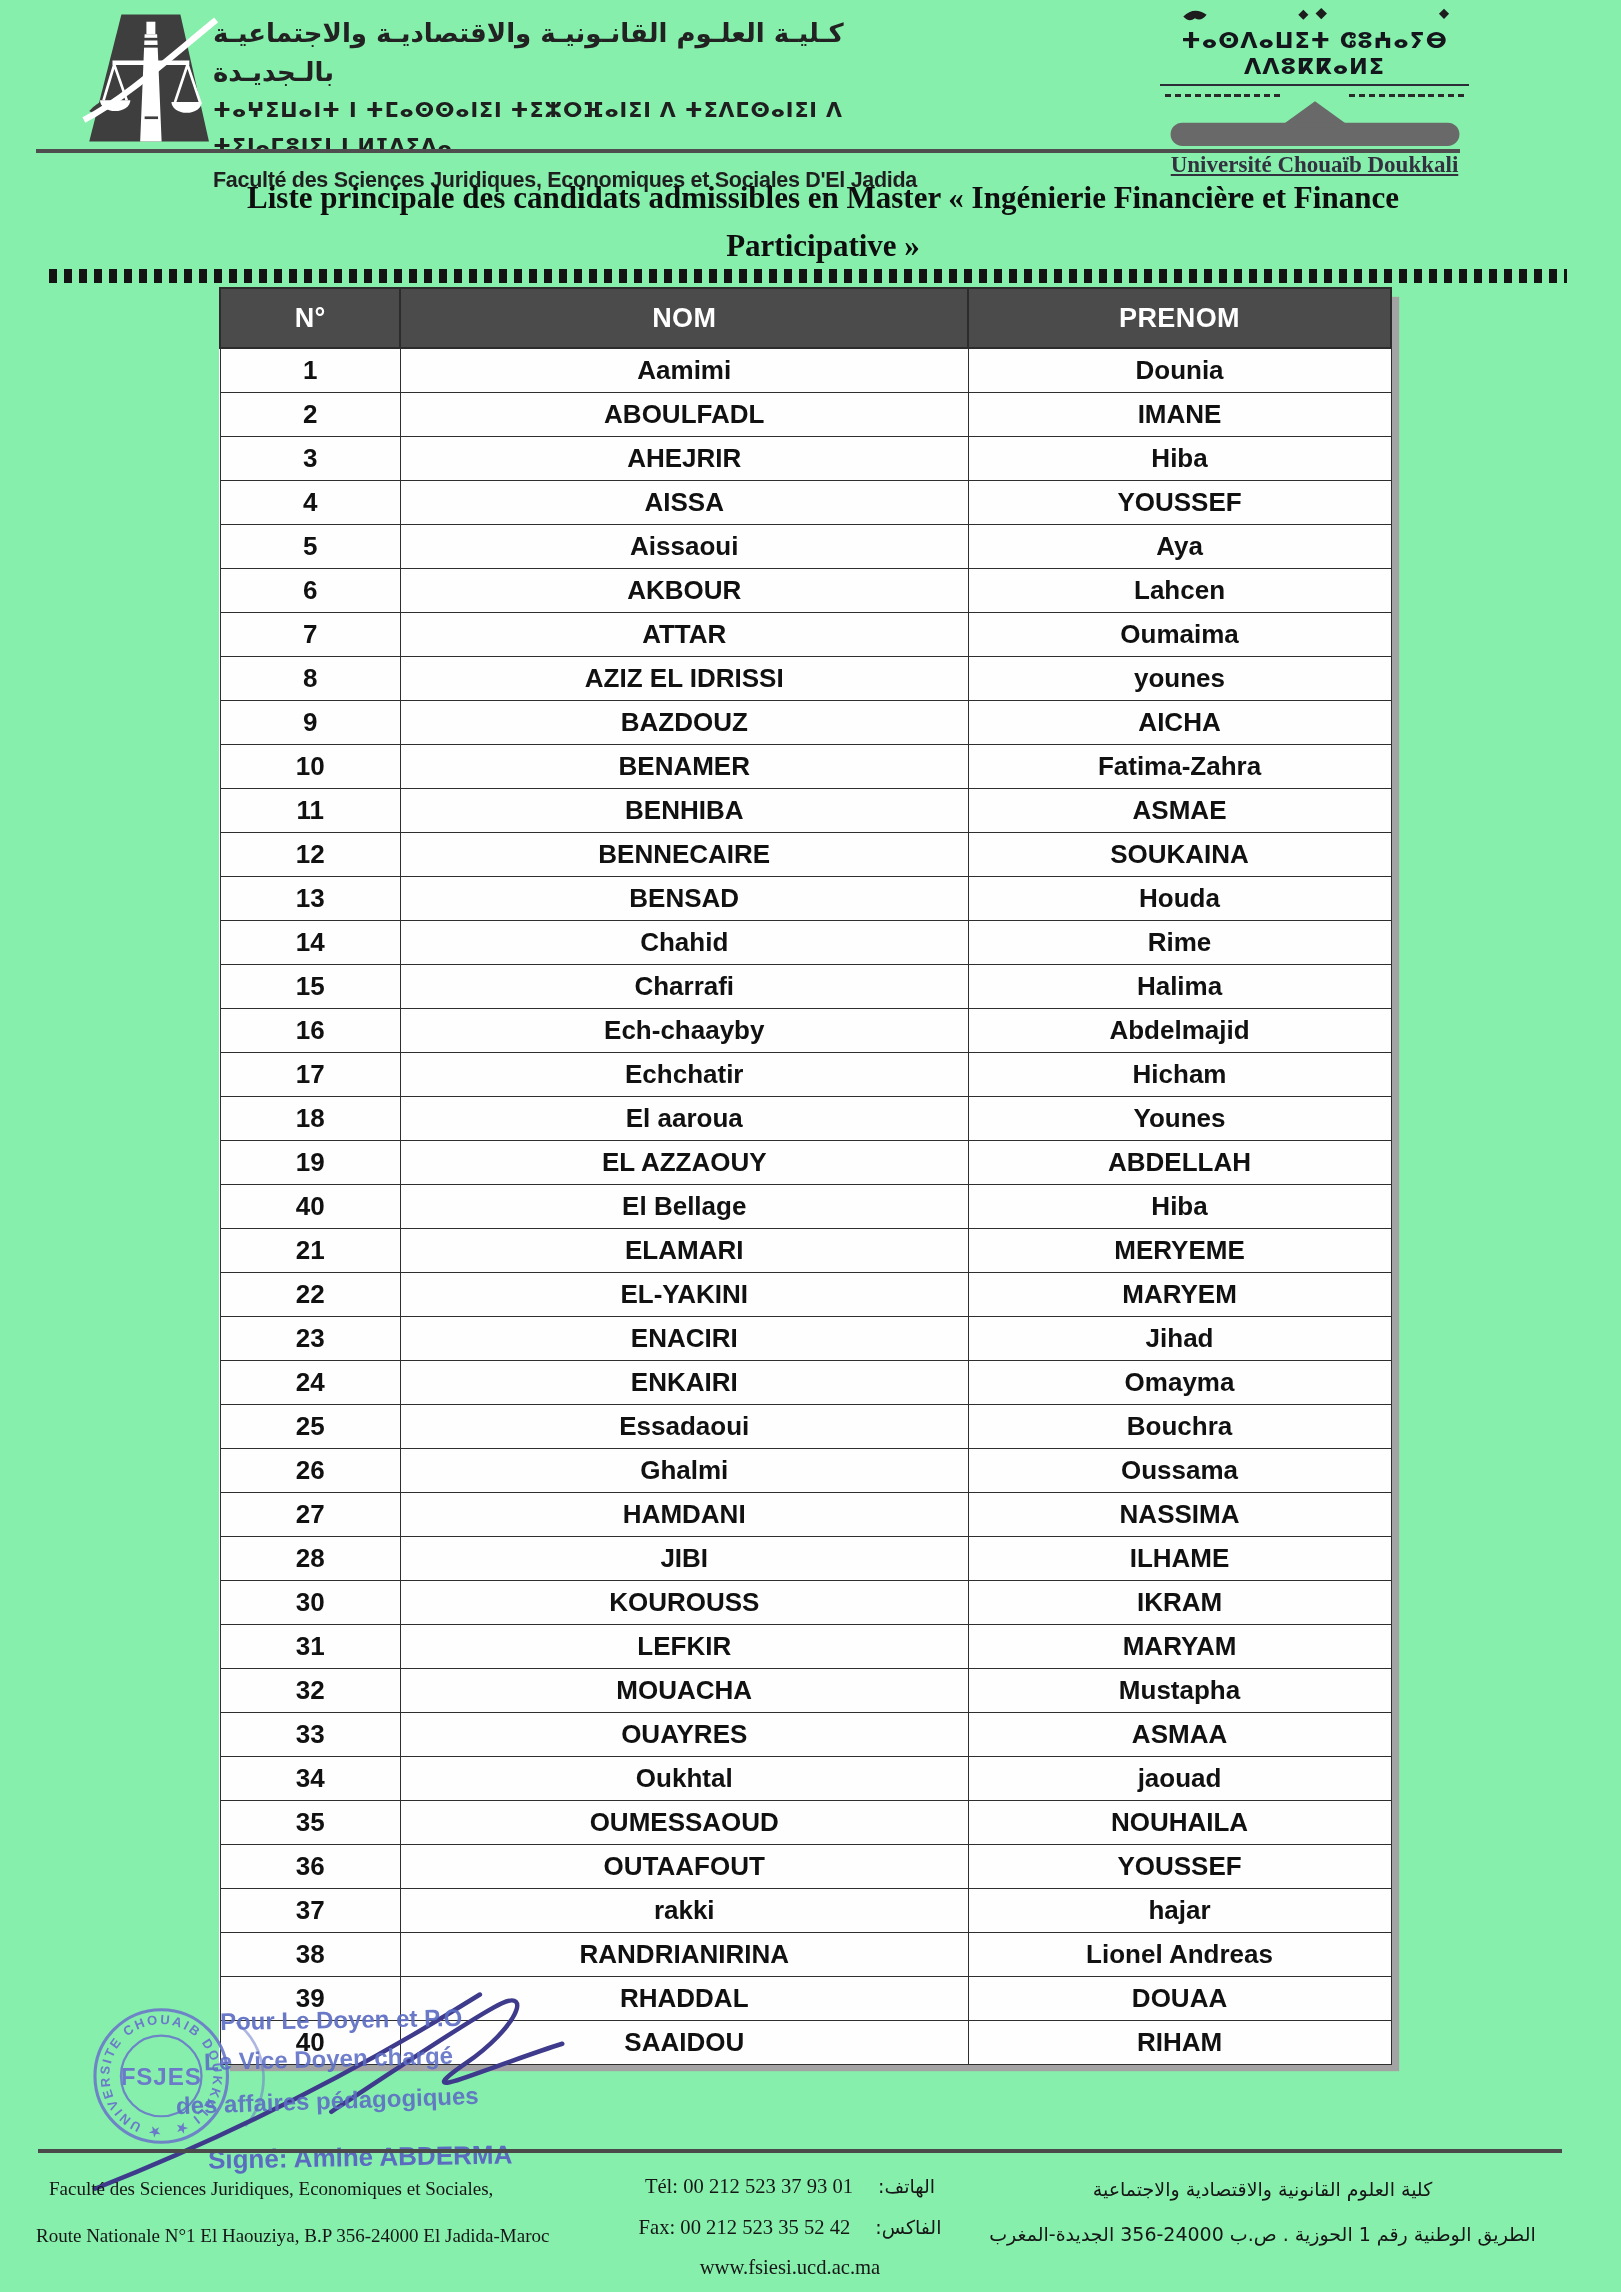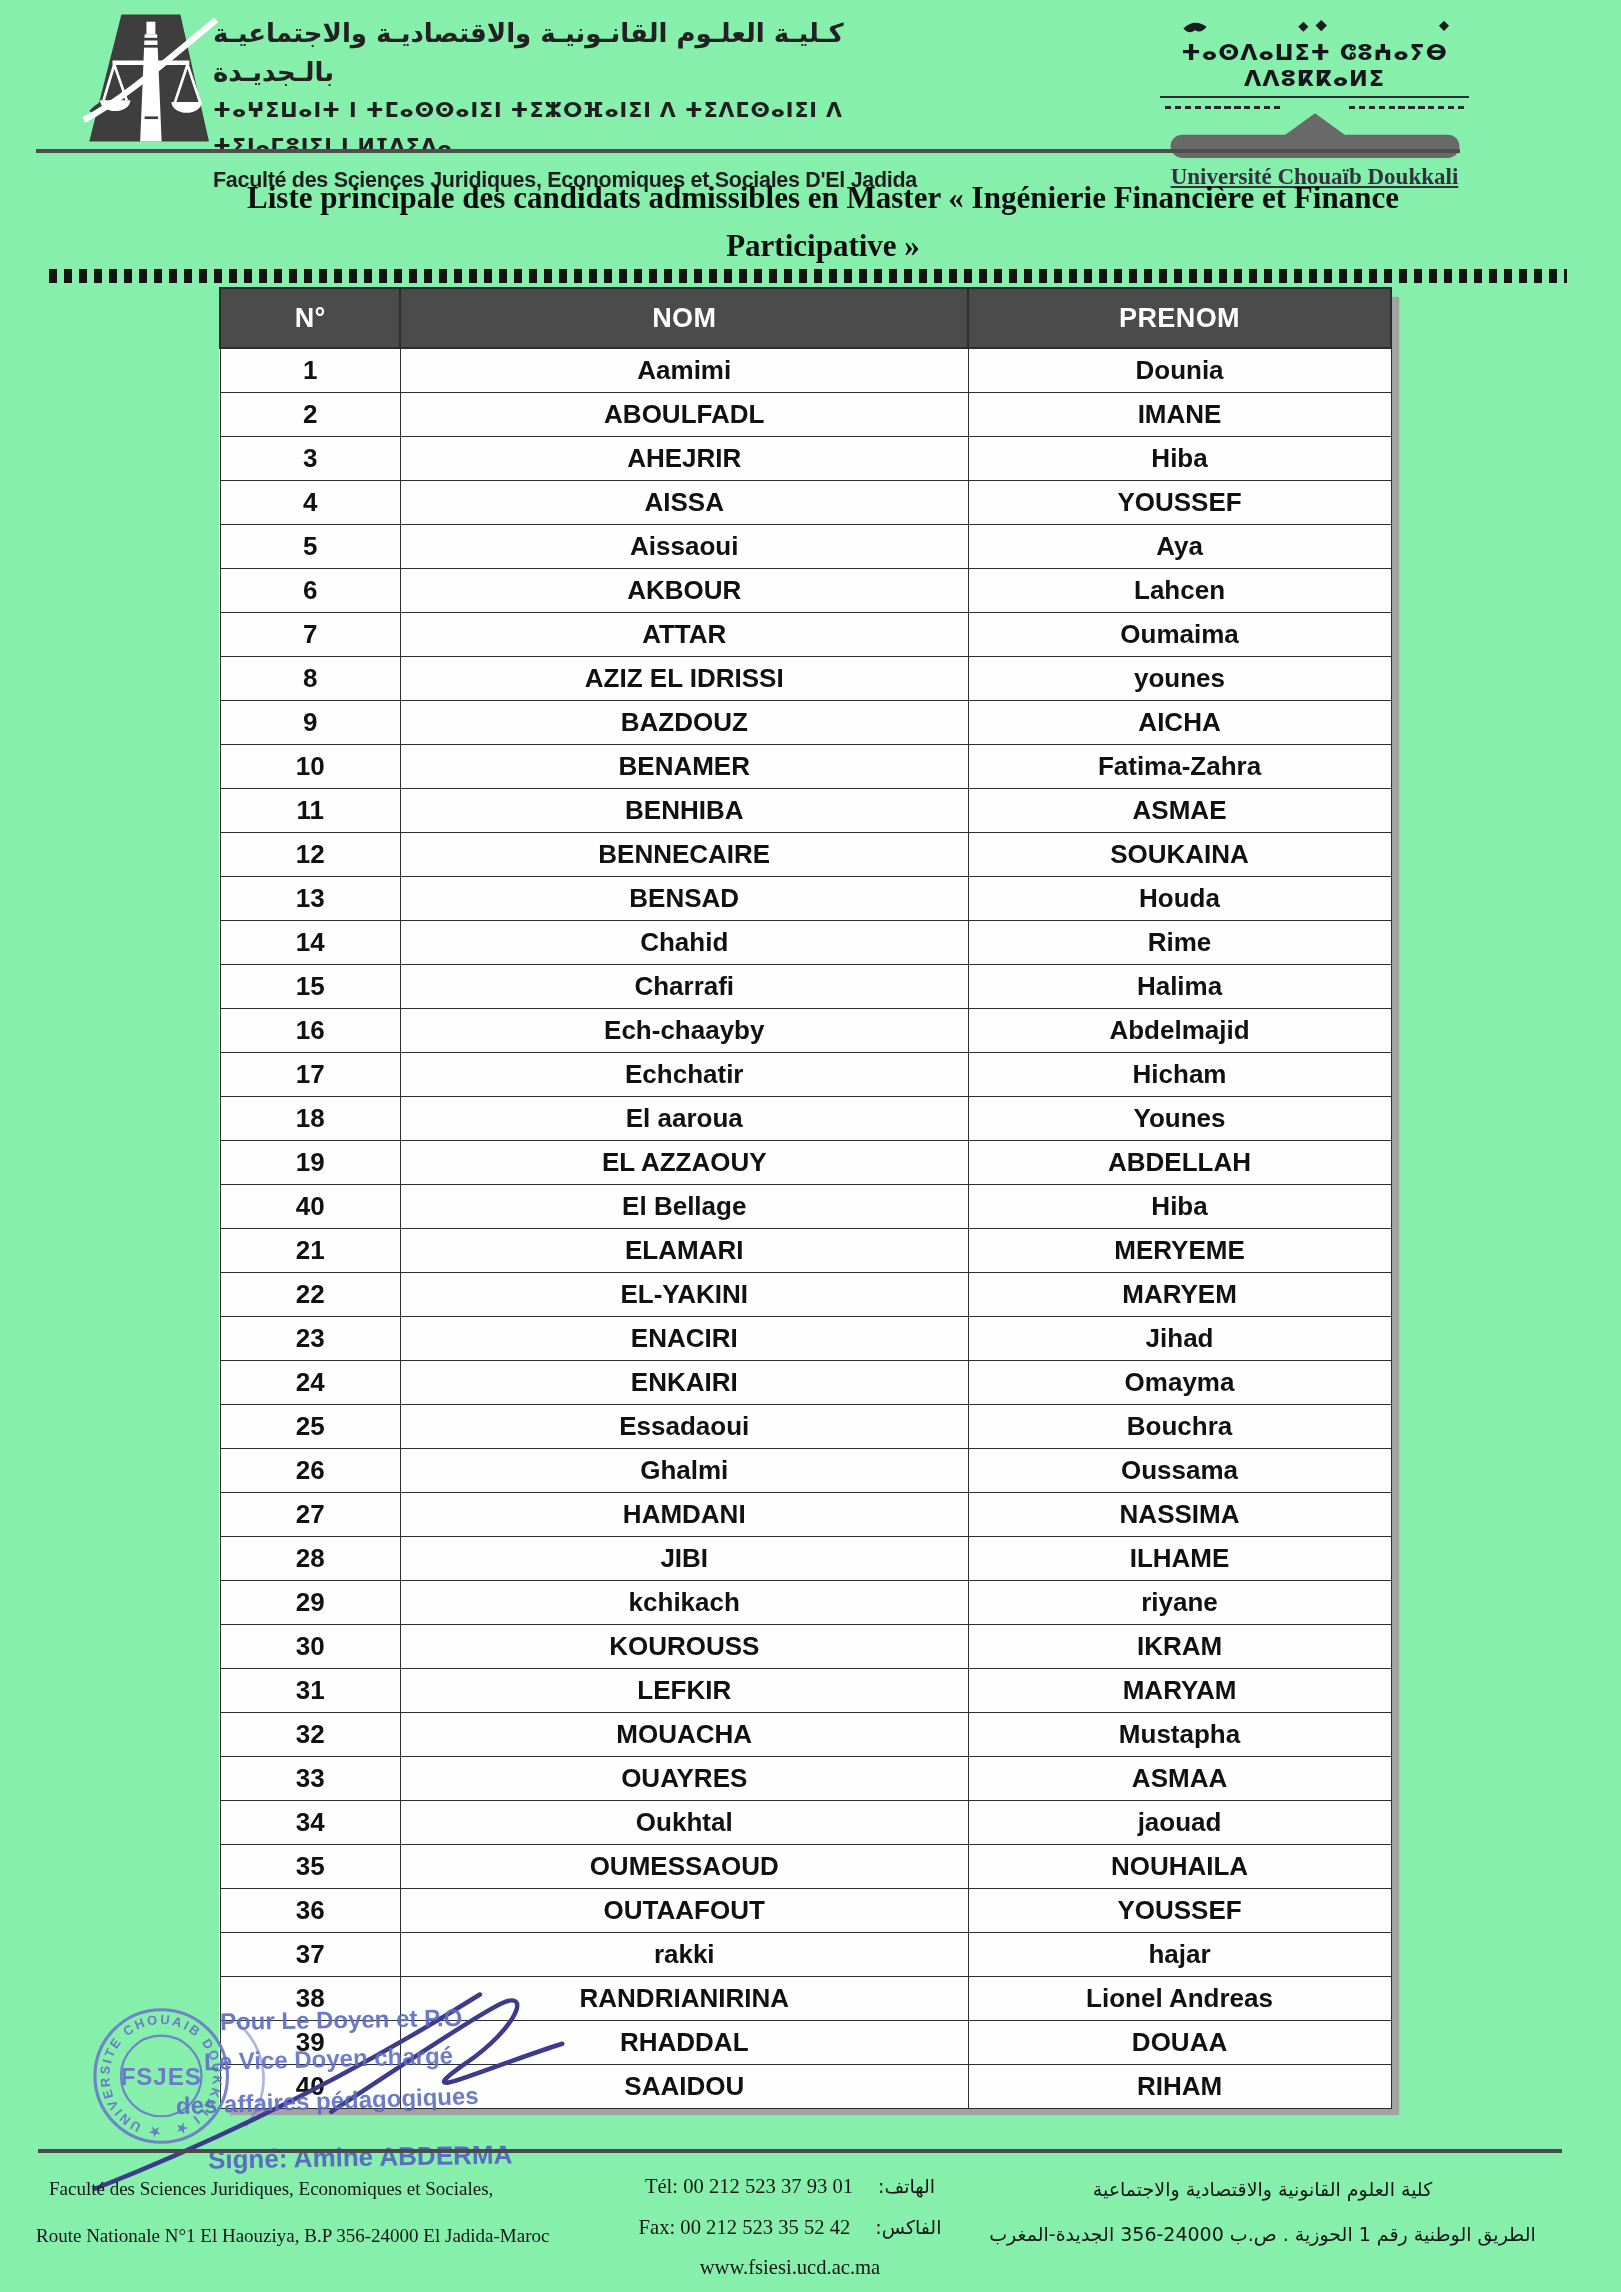--- a/index.html
+++ b/index.html
@@ -7,21 +7,21 @@
     position:relative; width:1622px; height:2293px; margin:0 auto;
     background:#86efac; overflow:hidden;
     font-family:"Liberation Sans", sans-serif; color:#1a1a1a;
   }
   
   .logo-left{position:absolute; left:82px; top:10.7px; width:136px; height:134px;}
   .hdr-left{position:absolute; left:213px; top:14.3px; width:716px;}
   .hdr-ar{font-family:"DejaVu Sans", sans-serif; font-weight:bold; font-size:26px; line-height:39px; direction:rtl; text-align:left; color:#222;}
   .hdr-tif{font-family:"DejaVu Sans", sans-serif; font-weight:bold; font-size:20.6px; line-height:36px; color:#1f1f1f; letter-spacing:0.9px;}
   .hdr-fr{font-size:21.5px; font-weight:700; letter-spacing:-0.3px; line-height:32px; color:#1f1f1f;}
-  .hdr-right{position:absolute; left:1160px; top:16px; width:309px; text-align:center;}
+  .hdr-right{position:absolute; left:1160px; top:4px; width:309px; text-align:center;}
   .deco-marks{height:23px;}
   .tif-u{display:inline-block; font-family:"DejaVu Sans", sans-serif; font-weight:bold; font-size:22.4px; color:#15151c; border-bottom:2.7px solid #2c2c38; padding:0 3.6px 4.5px 3.6px; letter-spacing:0.9px;}
   .dash-row{display:flex; justify-content:space-between; margin-top:8px; padding:0 5.4px;}
   .dash-row span{display:block; width:115px; height:3.6px;
     background:repeating-linear-gradient(90deg,#2a2a2a 0 6.3px,transparent 6.3px 9.9px);}
   .capsule{margin-top:3.6px;}
   .uni-fr{font-family:"Liberation Serif", serif; font-weight:bold; font-size:23px; color:#32323f; text-decoration:underline; margin-top:1.8px;}
   .hdr-rule{position:absolute; left:36px; top:149px; width:1424px; height:3.6px; background:#4e4e4e;}
   
   .title{position:absolute; left:12px; top:174px; width:1622px; text-align:center;
@@ -263,25 +263,20 @@
         </tr>
         <tr>
           <td>27</td>
           <td>HAMDANI</td>
           <td>NASSIMA</td>
         </tr>
         <tr>
           <td>28</td>
           <td>JIBI</td>
           <td>ILHAME</td>
-        </tr>
-        <tr>
-          <td>29</td>
-          <td>kchikach</td>
-          <td>riyane</td>
         </tr>
         <tr>
           <td>30</td>
           <td>KOUROUSS</td>
           <td>IKRAM</td>
         </tr>
         <tr>
           <td>31</td>
           <td>LEFKIR</td>
           <td>MARYAM</td>

